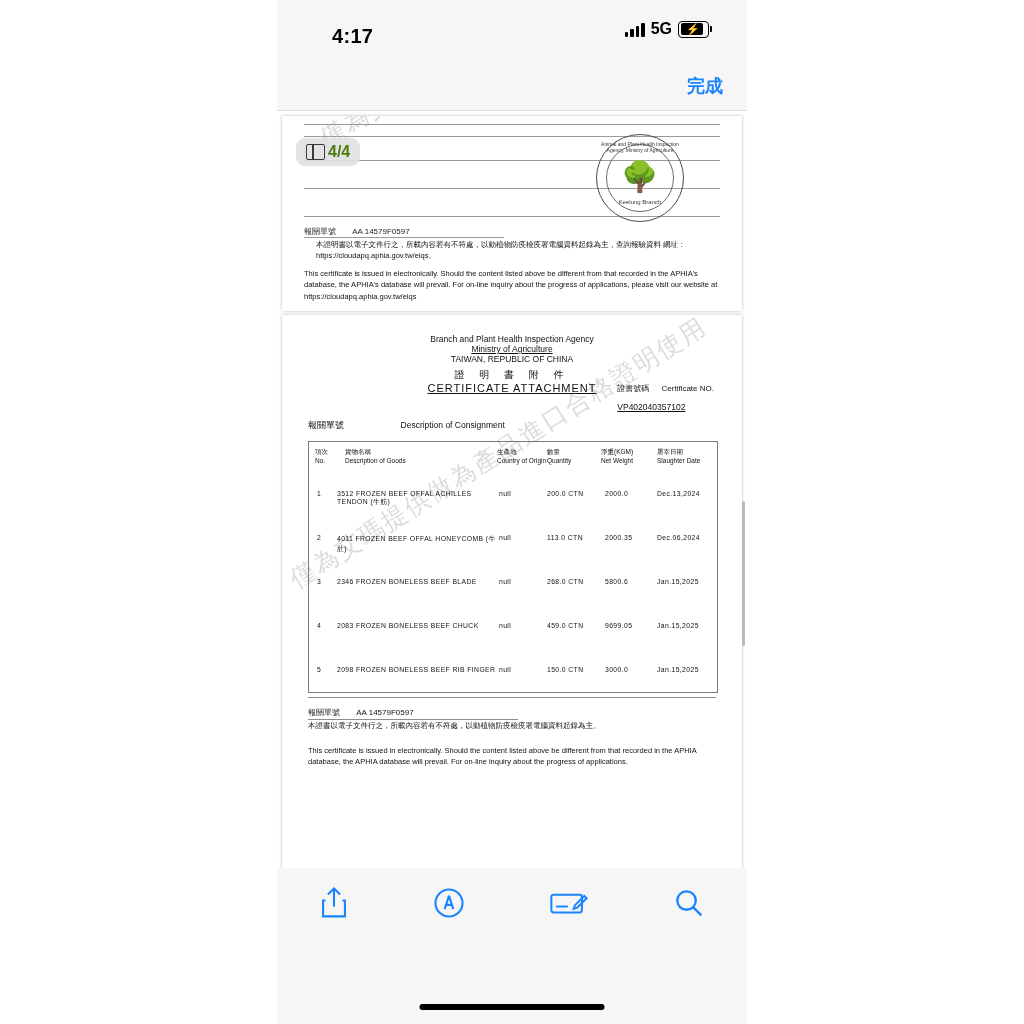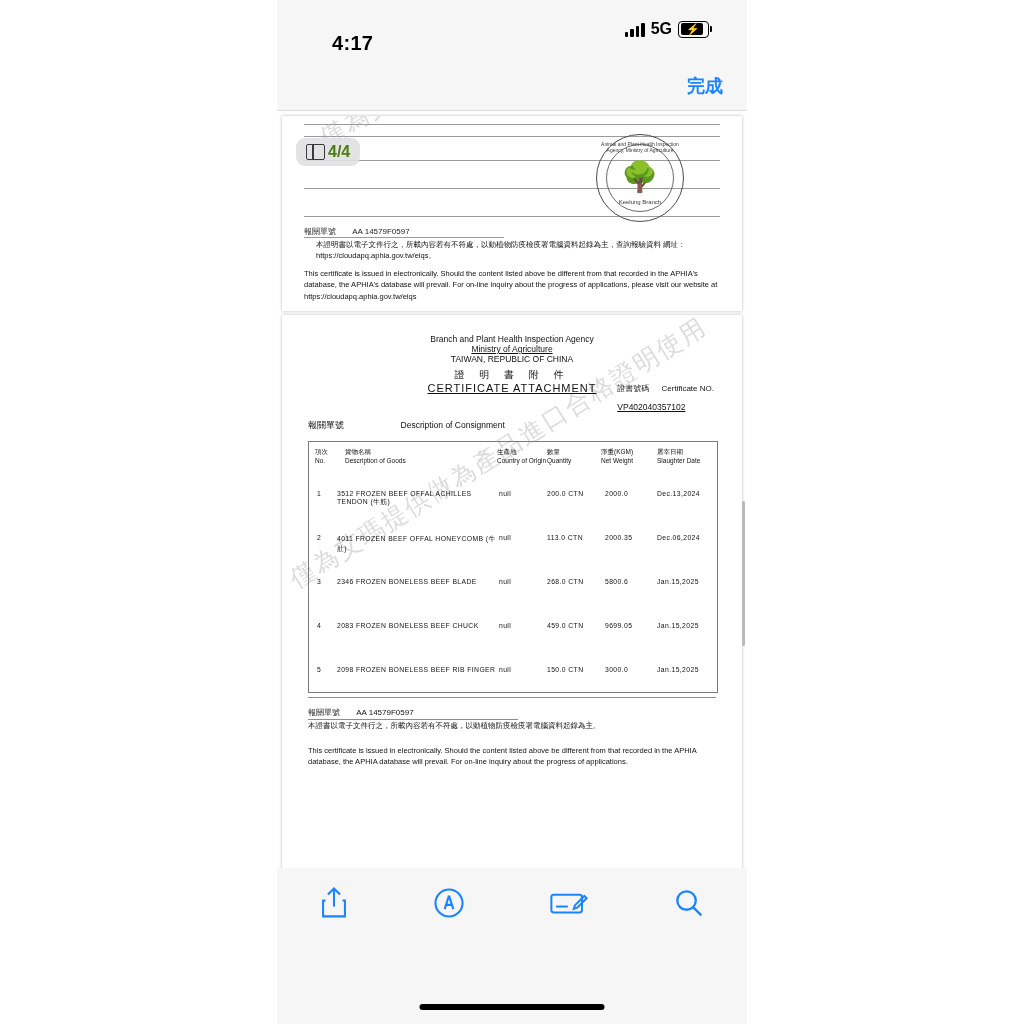--- a/index.html
+++ b/index.html
@@ -1,21 +1,21 @@
 <!DOCTYPE html>
 <html><head>
 <meta charset="utf-8">
 <style>
   html,body{margin:0;padding:0;background:#ffffff;}
   body{width:1024px;height:1024px;font-family:"Liberation Sans",sans-serif;overflow:hidden;}
   .phone{position:absolute;left:277px;top:0;width:470px;height:1024px;background:#ffffff;overflow:hidden;}
 
   
   .statusbar{height:62px;position:relative;background:#f6f6f6;}
-  .st-time{position:absolute;left:55px;top:32px;font-size:20px;font-weight:700;color:#000;letter-spacing:.3px;}
+  .st-time{position:absolute;left:55px;top:25px;font-size:20px;font-weight:700;color:#000;letter-spacing:.3px;}
   .st-right{position:absolute;right:38px;top:20px;display:flex;align-items:center;gap:6px;}
   .bars{display:flex;align-items:flex-end;gap:2px;height:15px;}
   .bars i{display:block;width:3.5px;background:#000;border-radius:1px;}
   .bars i:nth-child(1){height:5px}.bars i:nth-child(2){height:8px}.bars i:nth-child(3){height:11px}.bars i:nth-child(4){height:14px}
   .st-net{font-size:16px;font-weight:600;color:#000;}
   .batt{width:29px;height:15px;border:1.6px solid #000;border-radius:4px;position:relative;display:flex;align-items:center;justify-content:center;}
   .batt:after{content:"";position:absolute;right:-4px;top:4px;width:2px;height:6px;background:#000;border-radius:0 1px 1px 0;}
   .batt .fill{position:absolute;left:1.5px;top:1.5px;bottom:1.5px;width:22px;background:#000;border-radius:2px;}
   .bolt{position:relative;z-index:2;color:#fff;font-size:11px;line-height:1;}
 

